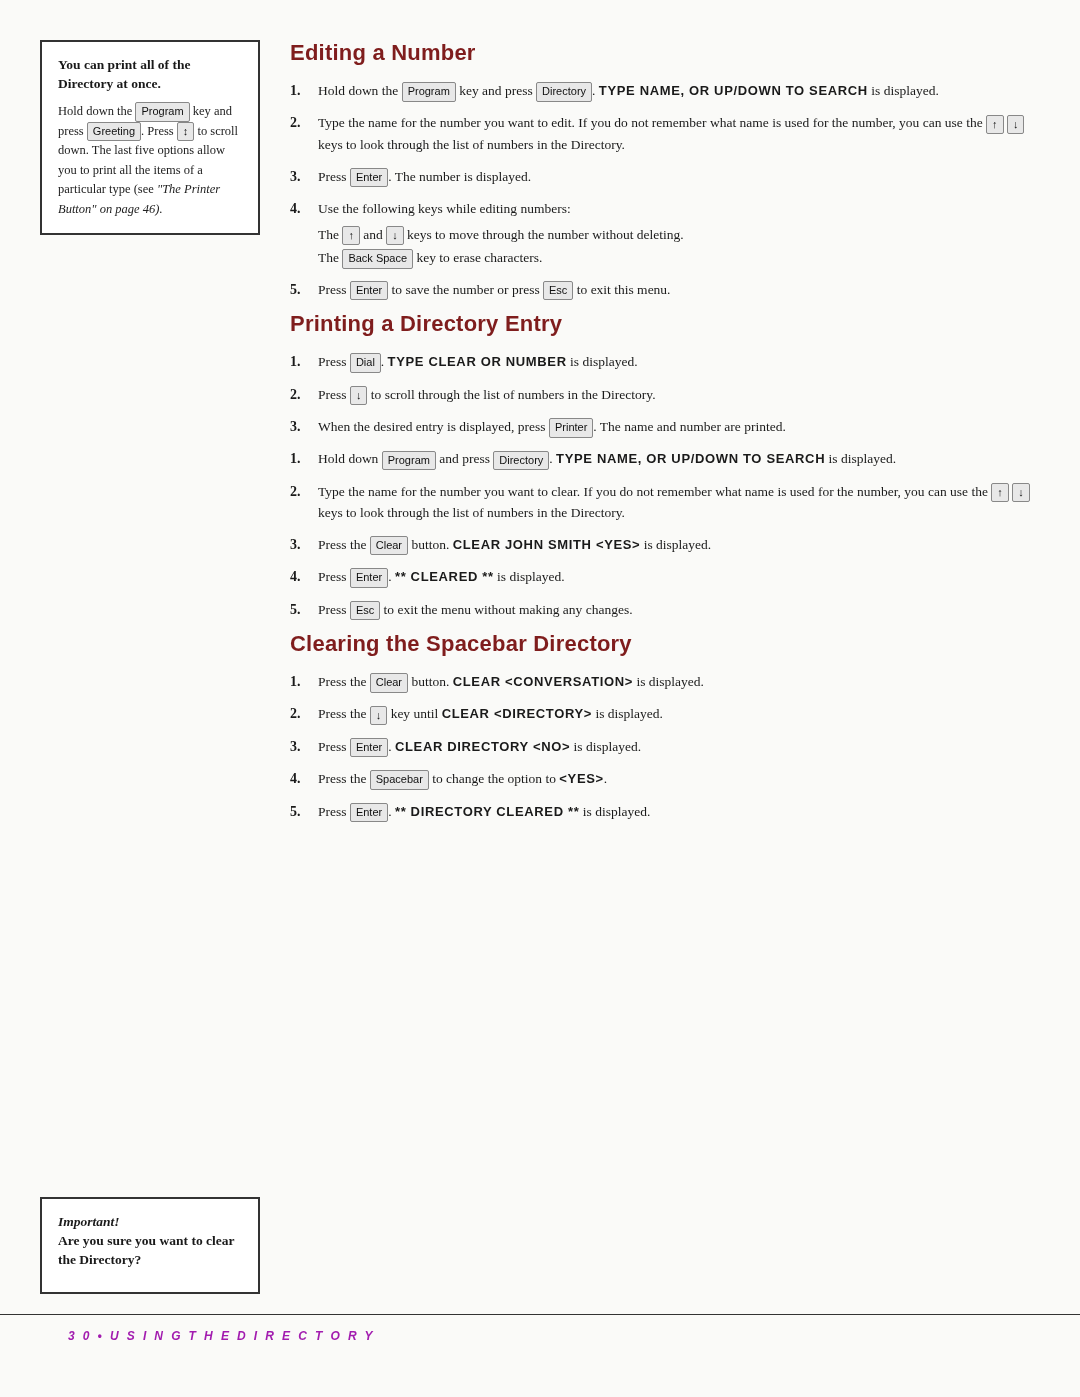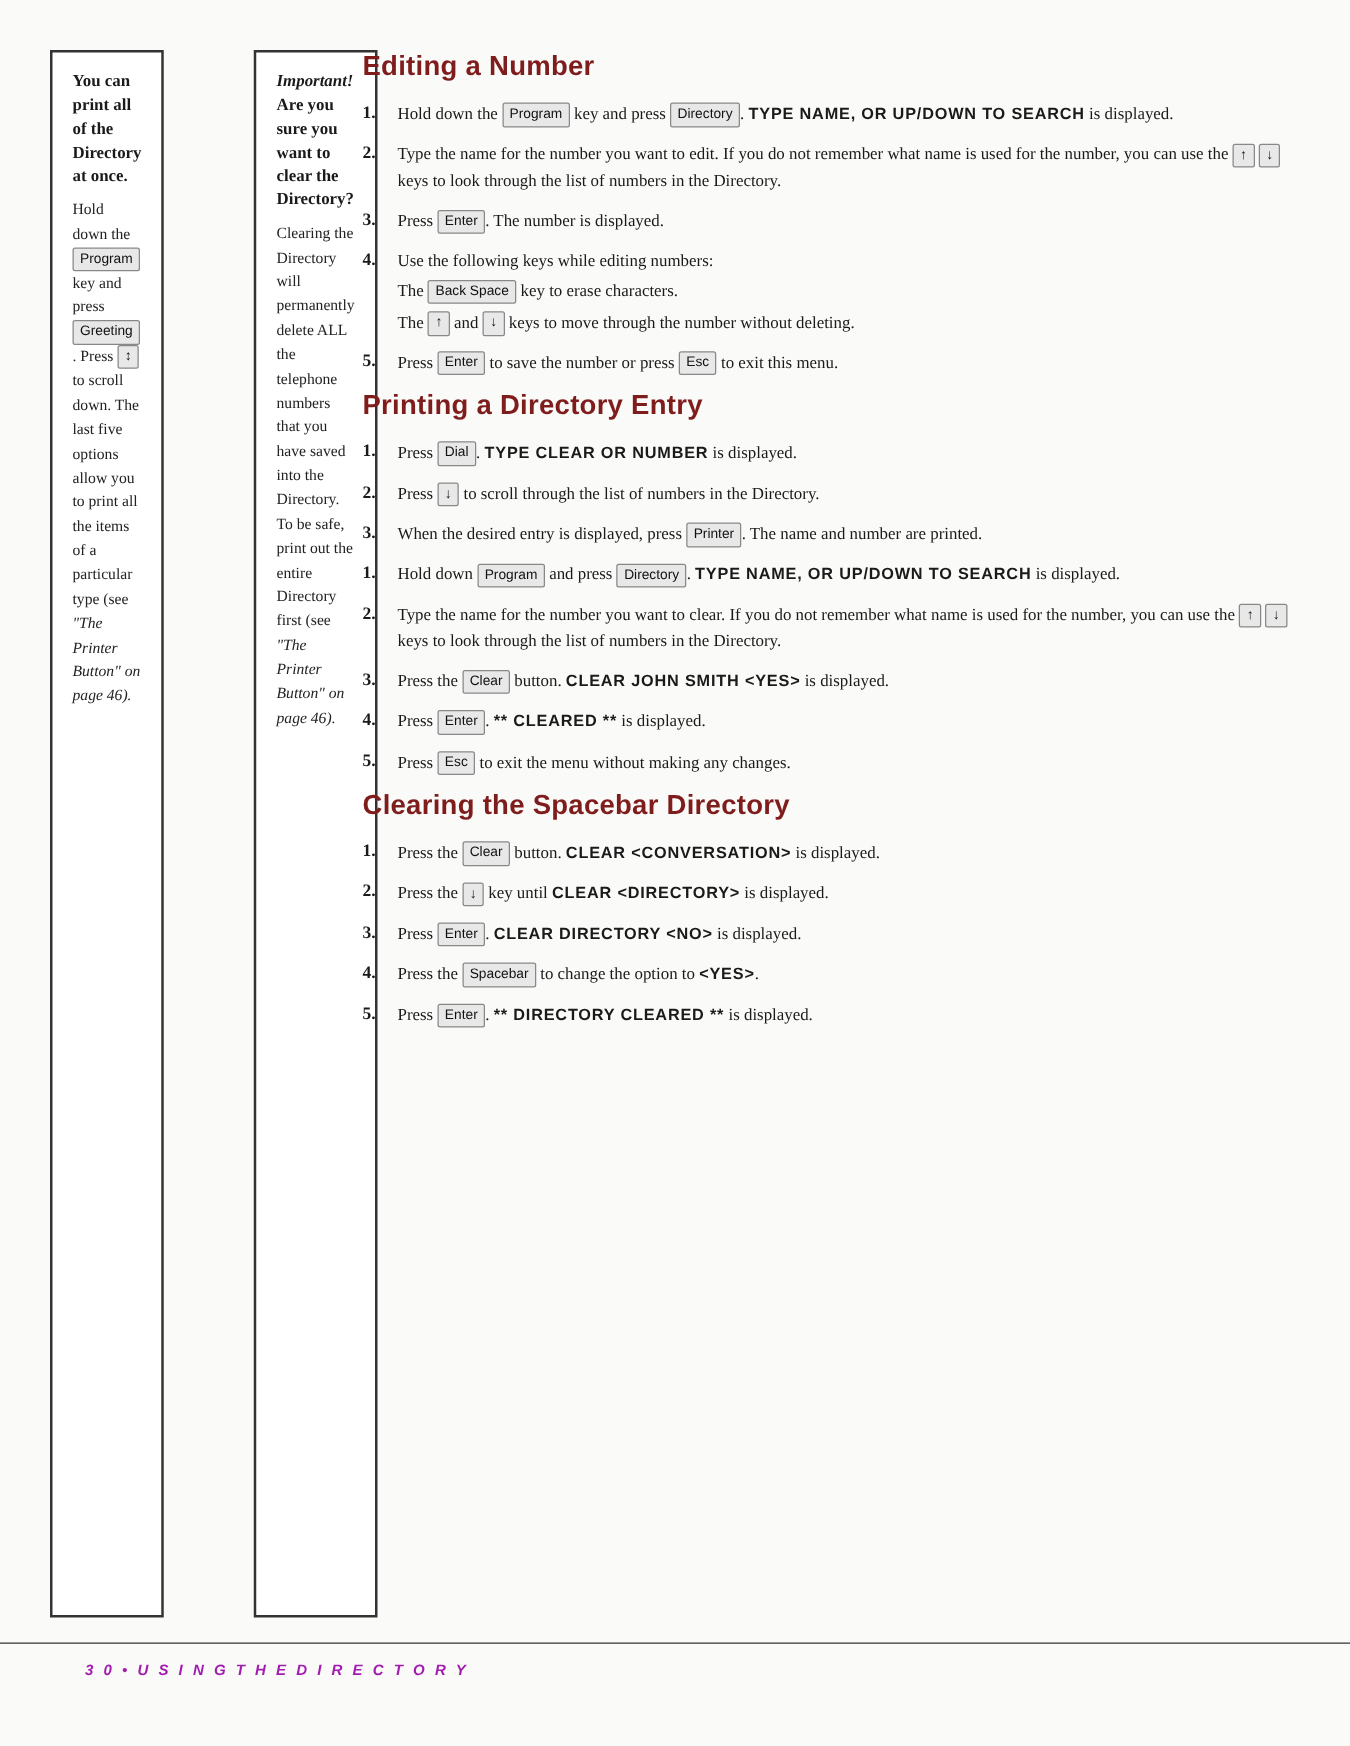--- a/index.html
+++ b/index.html
@@ -27,21 +27,21 @@
       flex: 1;
       padding: 40px 50px 20px 40px;
       gap: 30px;
     }
 
     
     .sidebar {
       width: 220px;
       flex-shrink: 0;
       display: flex;
-      flex-direction: row;
+      flex-direction: column;
       gap: 36px;
     }
 
     .sidebar-box {
       border: 2px solid #333;
       padding: 14px 16px;
       background: #fff;
     }
 
     .sidebar-box-title {
@@ -165,23 +165,20 @@
           Press <kbd>↕</kbd> to scroll
           down. The last five options allow you to print all the items of a
           particular type (see <em>"The Printer Button" on page 46).</em>
         </div>
       </div>
 
       <div style="flex:1"></div>
 
       <div class="sidebar-box">
         <div class="sidebar-box-title"><em>Important!</em><br>Are you sure you want to clear the Directory?</div>
-        <div class="sidebar-box-text">
-          Clearing the Directory will permanently delete ALL the telephone numbers that you have saved into the Directory. To be safe, print out the entire Directory first (see <em>"The Printer Button" on page 46).</em>
-        </div>
       </div>
 
     </div>
 
     <div class="main-content">
 
       <div>
         <h2 class="section-heading">Editing a Number</h2>
         <ol class="steps">
           <li>
@@ -198,22 +195,22 @@
             </span>
           </li>
           <li>
             <span class="step-content">
               Press <kbd>Enter</kbd>. The number is displayed.
             </span>
           </li>
           <li>
             <span class="step-content">
               Use the following keys while editing numbers:<br>
+              <span style="display:block; margin-top:4px;">The <kbd>↑</kbd> and <kbd>↓</kbd> keys to move through the number without deleting.</span>
               <span style="display:block; margin-top:2px;">The <kbd>Back Space</kbd> key to erase characters.</span>
-              <span style="display:block; margin-top:4px;">The <kbd>↑</kbd> and <kbd>↓</kbd> keys to move through the number without deleting.</span>
             </span>
           </li>
           <li>
             <span class="step-content">
               Press <kbd>Enter</kbd> to save the number or press <kbd>Esc</kbd> to exit this menu.
             </span>
           </li>
         </ol>
       </div>
 

